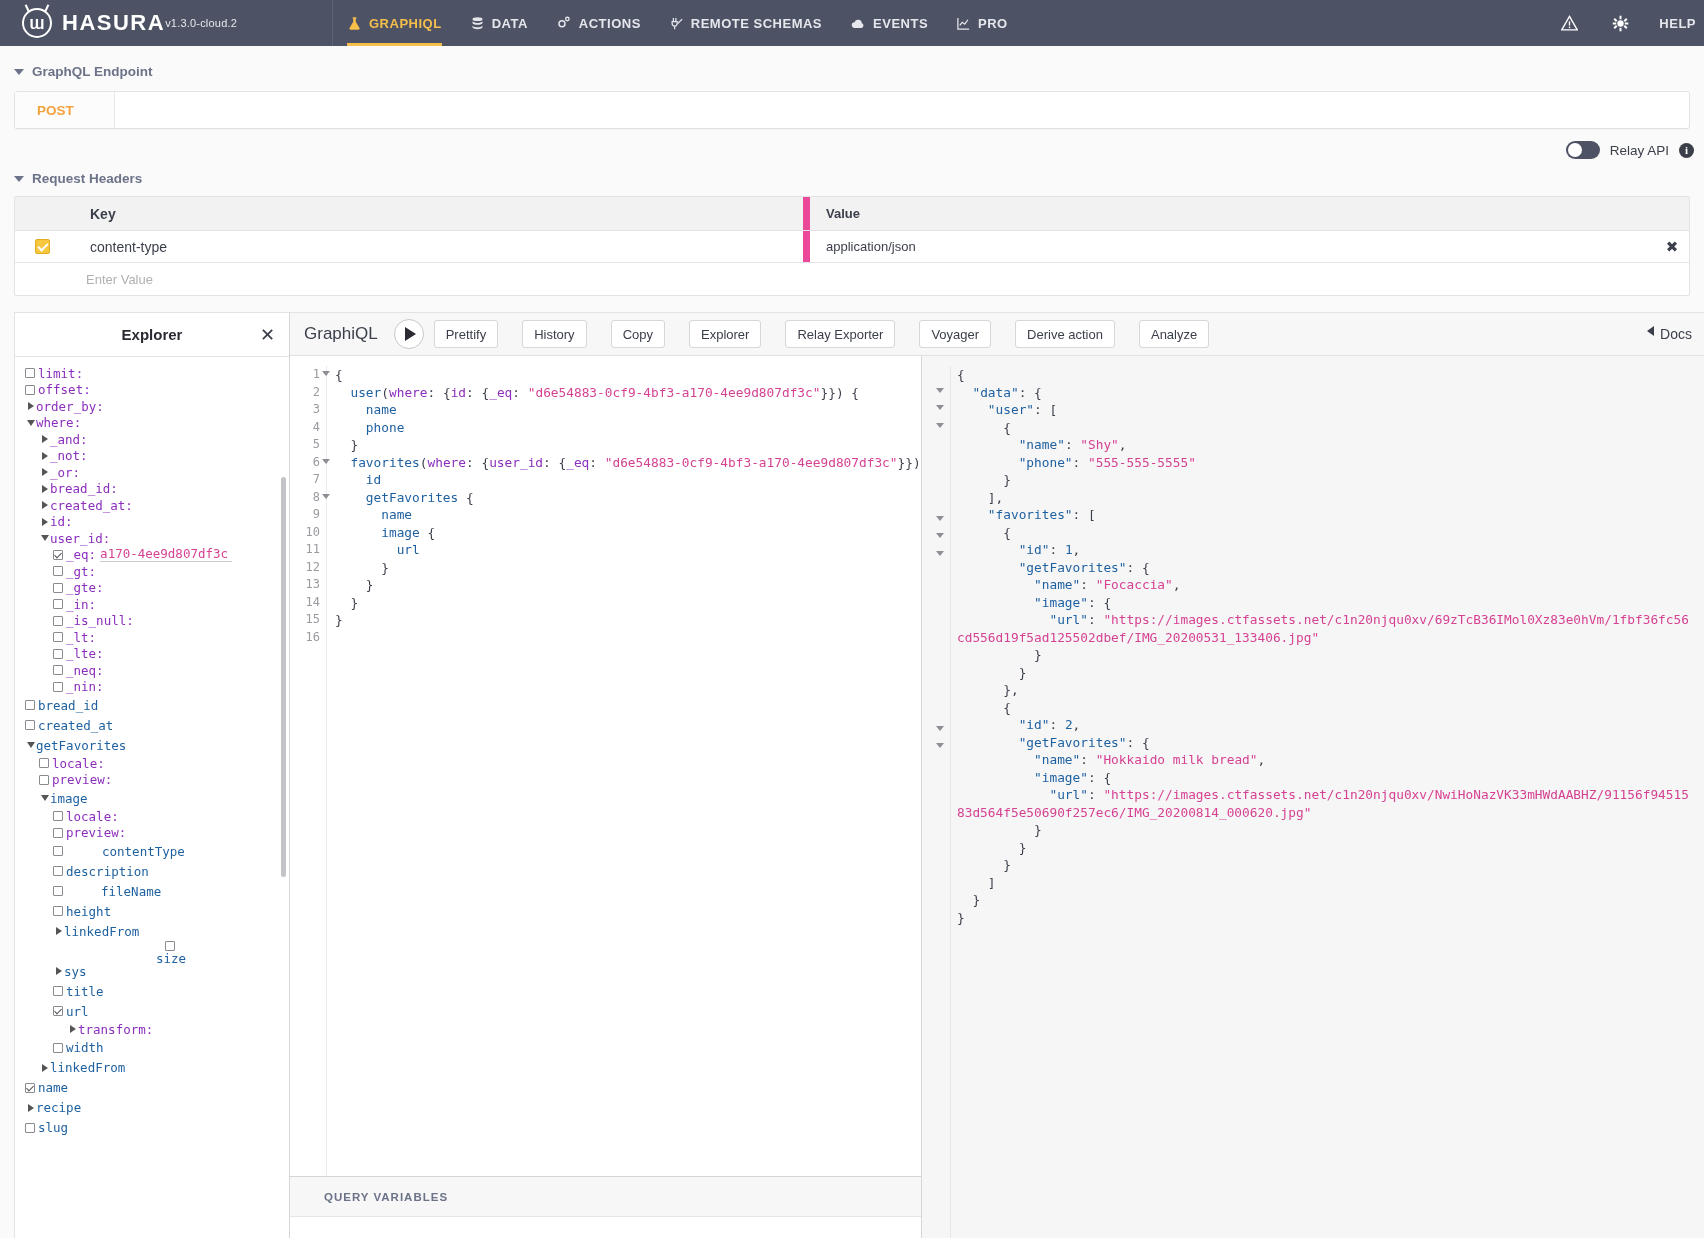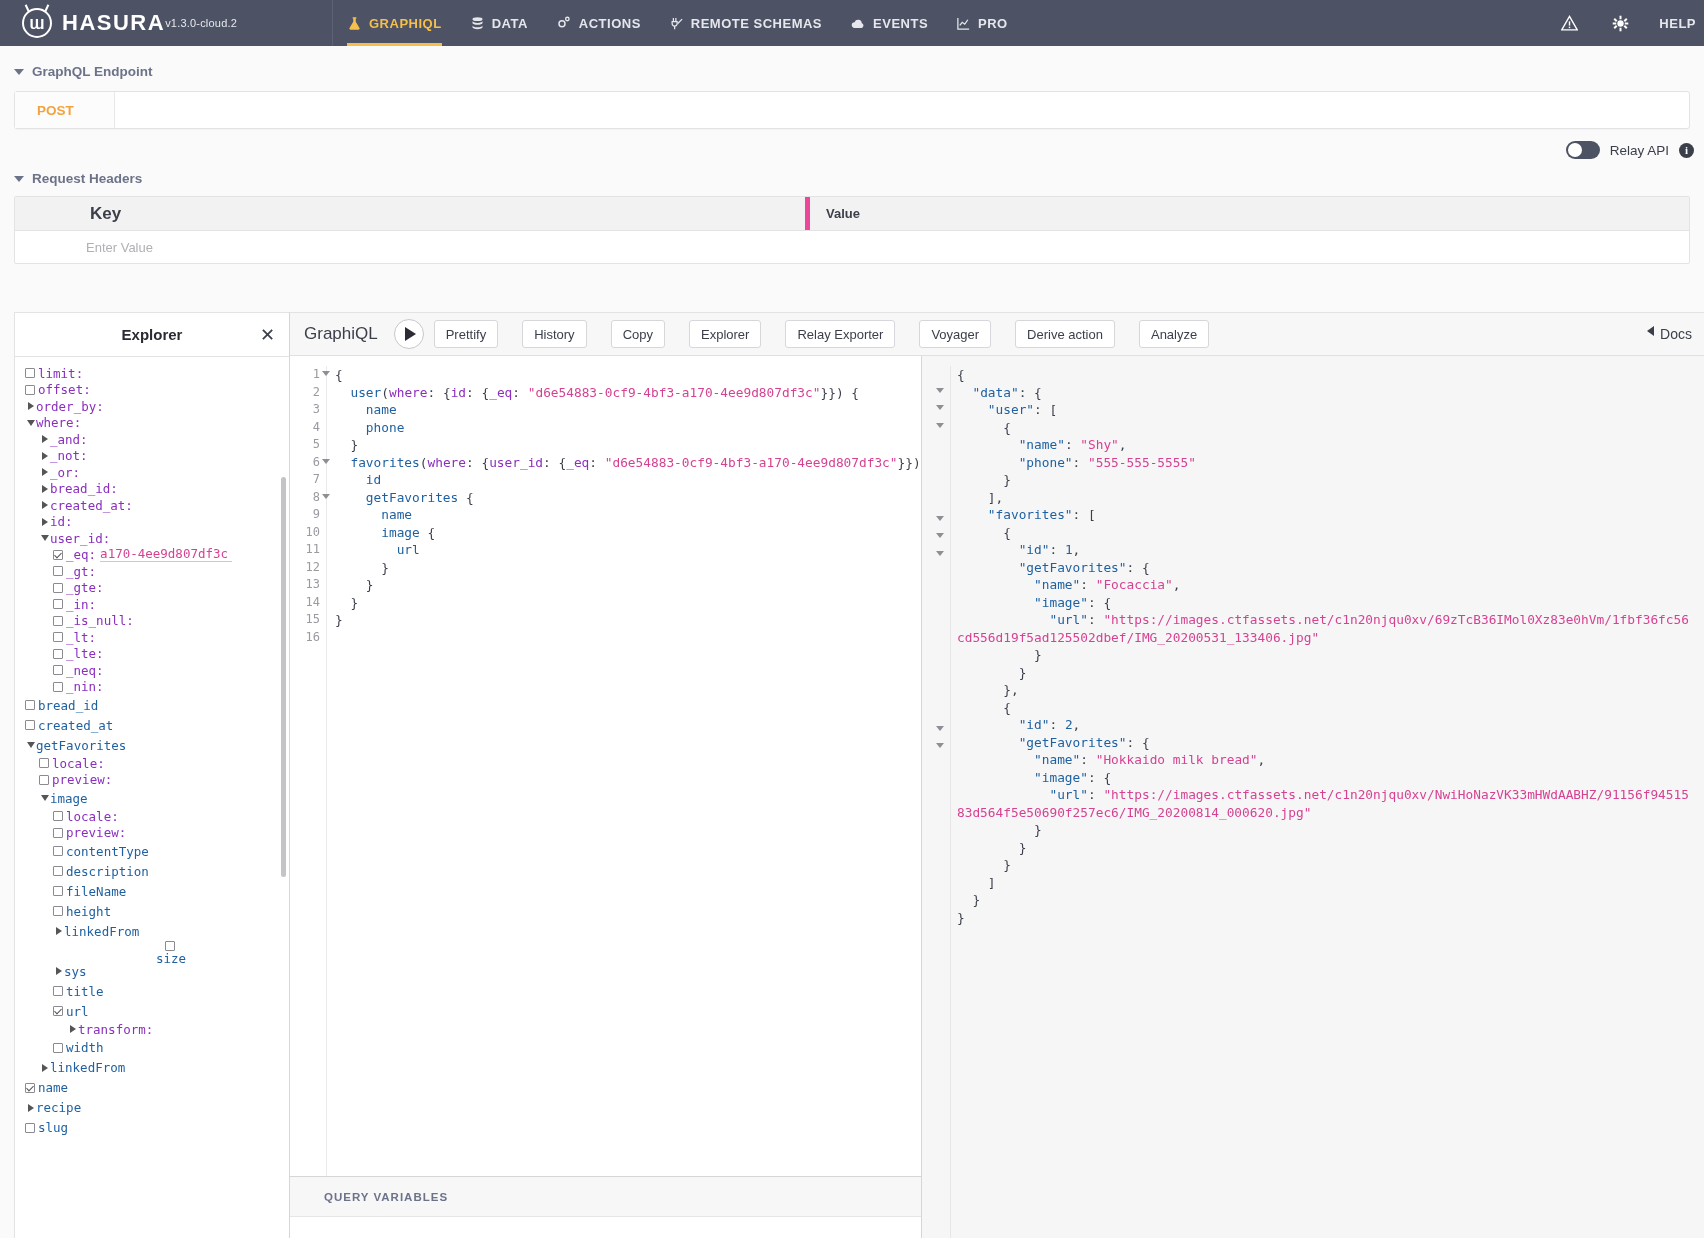--- a/index.html
+++ b/index.html
@@ -95,21 +95,21 @@
     font-size:11px; font-weight:bold; display:flex;align-items:center;justify-content:center;
     font-family:"Liberation Serif", serif;
   }
 
   
   .headers-table { margin: 10px 14px 0 14px; border:1px solid #e3e3e6; background:#fff; border-radius:2px;}
   .hrow { display:flex; border-bottom:1px solid #e3e3e6; height:32px; align-items:center; }
   .hrow:last-child{ border-bottom:none; }
   .hrow.head { background:#f2f2f3; height:34px; }
   .hcell-check { width:55px; display:flex; align-items:center; justify-content:center; flex:0 0 auto;}
-  .hcell-key { flex: 0 0 740px; padding-left:20px; font-size:17px; color:#3b3f4a; border-right:5px solid #ec4899; height:100%; display:flex;align-items:center;}
+  .hcell-key { flex: 0 0 740px; padding-left:20px; font-size:14px; color:#3b3f4a; border-right:7px solid #ec4899; height:100%; display:flex;align-items:center;}
   .hrow.head .hcell-key{ font-weight:bold; }
   .hcell-val { flex:1; padding-left:16px; font-size:13px; color:#3b3f4a; display:flex; align-items:center; height:100%; }
   .hrow.head .hcell-val{ font-weight:bold; }
   .hcell-x { width:34px; flex:0 0 auto; display:flex;align-items:center;justify-content:center; color:#3b3f4a; font-size:15px; cursor:pointer;}
   .placeholder { color:#b0b0b5; }
   .cbox-yellow{
     width:15px;height:15px;border:1px solid #e0ae21; background:#f6c73f; border-radius:2px;
     display:flex;align-items:center;justify-content:center; cursor:pointer;
   }
   .cbox-yellow:after{
@@ -359,20 +359,28 @@
     <span>Request Headers</span>
   </div>
   <div class="headers-table">
     <div class="hrow head">
       <div class="hcell-check"></div>
       <div class="hcell-key">Key</div>
       <div class="hcell-val">Value</div>
       <div class="hcell-x"></div>
     </div>
     <div class="hrow">
+      <div class="hcell-check">
+        <div class="cbox-yellow"></div>
+      </div>
+      <div class="hcell-key">content-type</div>
+      <div class="hcell-val">application/json</div>
+      <div class="hcell-x">✖</div>
+    </div>
+    <div class="hrow">
       <div class="hcell-check"></div>
       <div class="hcell-val placeholder">Enter Value</div>
       <div class="hcell-x"></div>
     </div>
   </div>
 
   <div class="work">
 
     <div class="explorer">
       <div class="explorer-head">
@@ -509,29 +517,29 @@
               <span class="fld">image</span>
             </div>
             <div class="tree-node" style="padding-left: 38px;">
               <span class="cb"></span>
               <span class="arg">locale:</span>
             </div>
             <div class="tree-node" style="padding-left: 38px;">
               <span class="cb"></span>
               <span class="arg">preview:</span>
             </div>
+            <div class="tree-node" style="padding-left: 38px; height: 20px; gap: 36px;">
+              <span class="cb"></span>
+              <span class="fld">contentType</span>
+            </div>
             <div class="tree-node" style="padding-left: 38px; height: 20px;">
               <span class="cb"></span>
-              <span class="fld">contentType</span>
-            </div>
-            <div class="tree-node" style="padding-left: 38px; height: 20px;">
-              <span class="cb"></span>
               <span class="fld">description</span>
             </div>
-            <div class="tree-node" style="padding-left: 38px; height: 20px;">
+            <div class="tree-node" style="padding-left: 38px; height: 20px; gap: 35px;">
               <span class="cb"></span>
               <span class="fld">fileName</span>
             </div>
             <div class="tree-node" style="padding-left: 38px; height: 20px;">
               <span class="cb"></span>
               <span class="fld">height</span>
             </div>
             <div class="tree-node" style="padding-left: 38px; height: 20px;">
               <span class="tw">
                 <span class="tri-right"></span>

